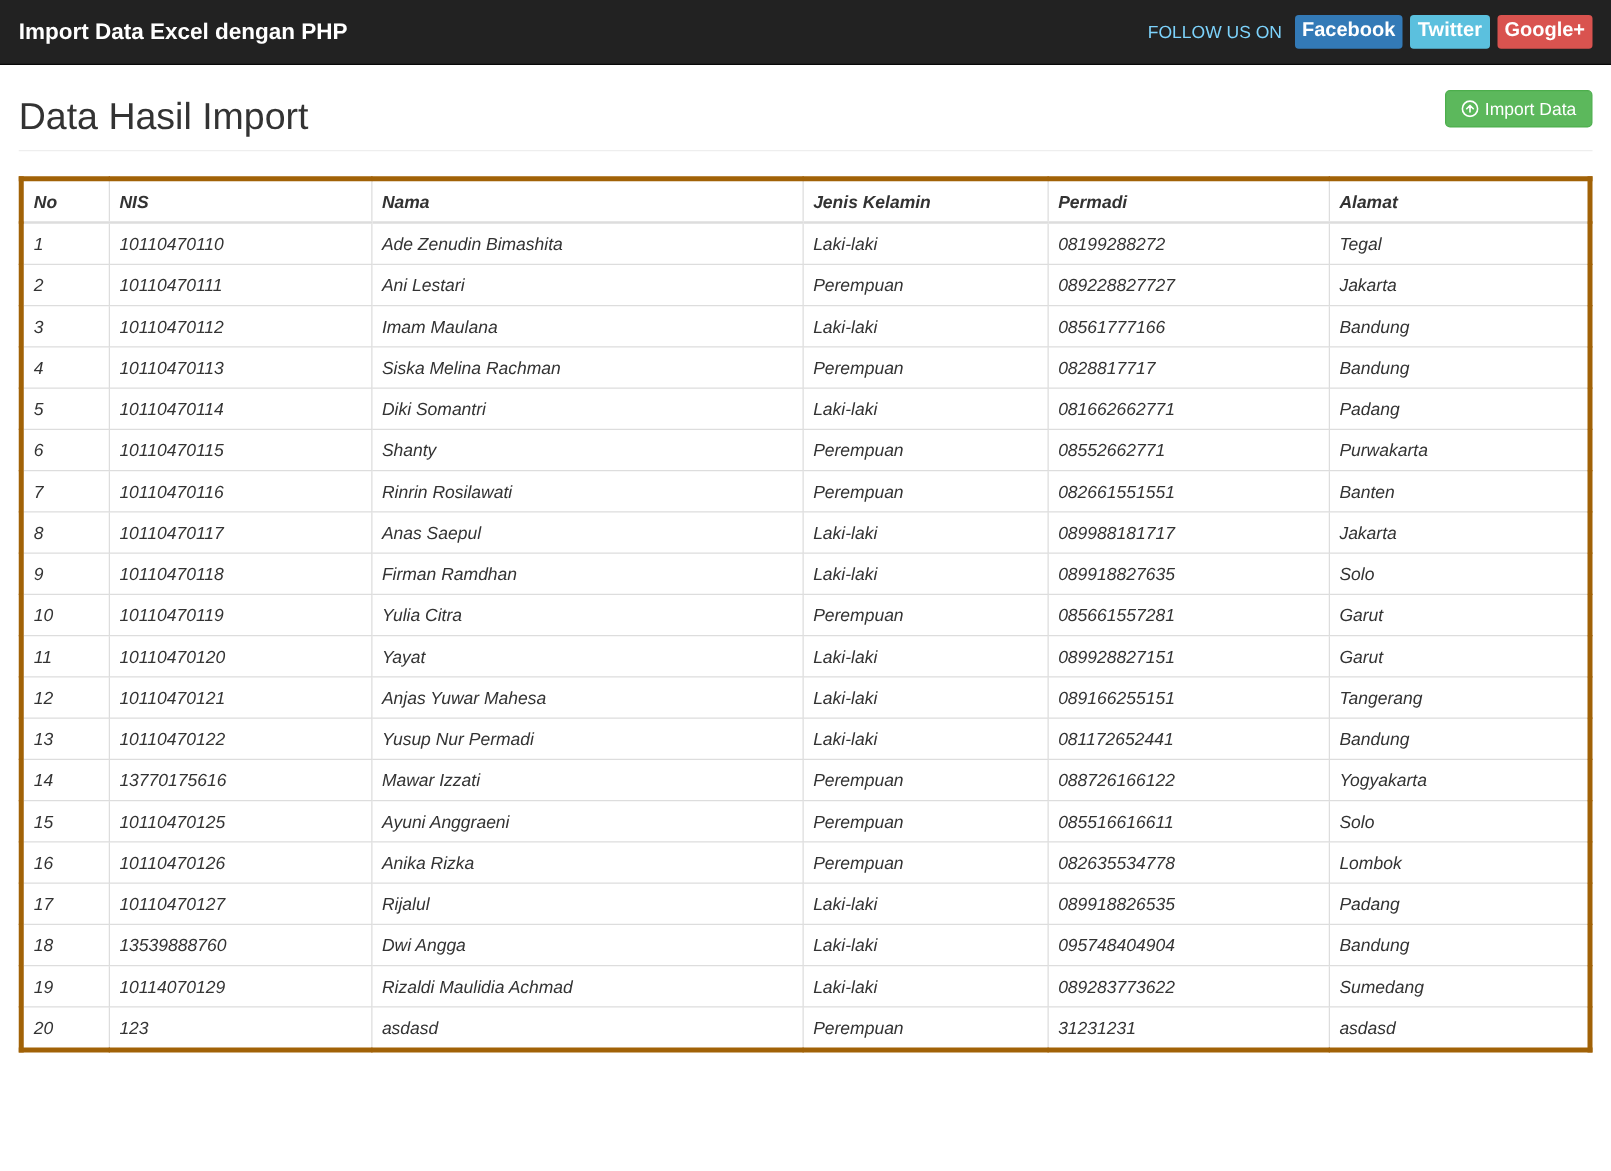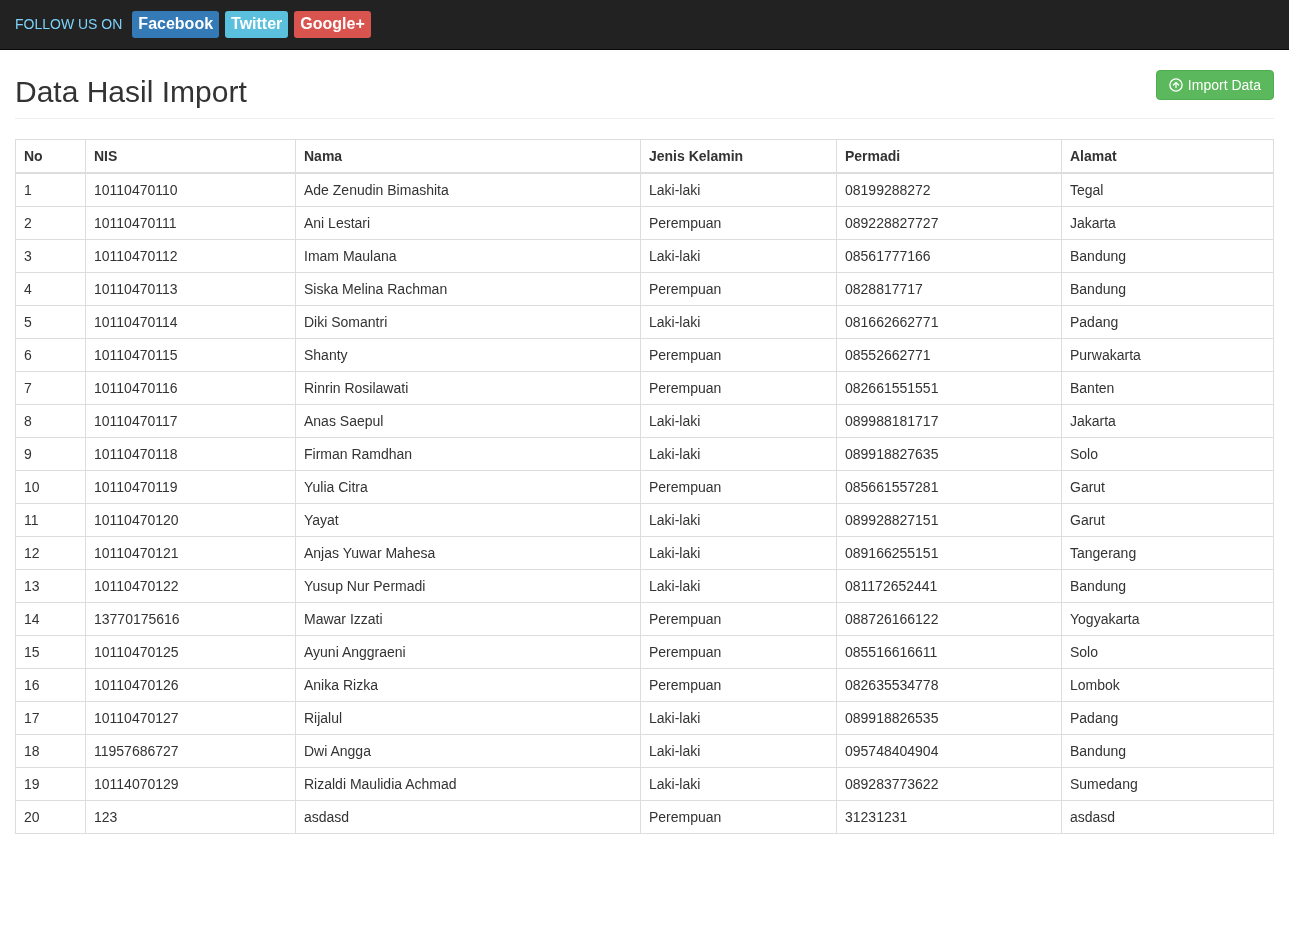--- a/index.html
+++ b/index.html
@@ -80,21 +80,22 @@
     }
     .upload-icon {
       display: inline-block;
       width: 14px;
       height: 14px;
     }
     
     .table {
       width: 100%;
       border-collapse: collapse;
-      border: 1px solid #a16207;
+      border: 4px solid #a16207;
+      font-style: italic;
     }
     .table th, .table td {
       padding: 8px;
       text-align: left;
       border: 1px solid #ddd;
       vertical-align: top;
     }
     .table th {
       font-weight: bold;
       border-bottom: 2px solid #ddd;
@@ -102,20 +103,21 @@
     .col-no { width: 70px; }
     .col-nis { width: 210px; }
     .col-nama { width: 345px; }
     .col-jk { width: 196px; }
     .col-tel { width: 225px; }
   </style>
 </head>
 <body>
 
 <nav class="navbar">
+  <a class="navbar-brand">Import Data Excel dengan PHP</a>
   <div class="navbar-right">
     <span class="navbar-text">FOLLOW US ON</span>
     <span class="label label-primary">Facebook</span>
     <span class="label label-info">Twitter</span>
     <span class="label label-danger">Google+</span>
   </div>
 </nav>
 
 <div class="container">
   <div class="page-header">
@@ -274,21 +276,21 @@
         <tr>
           <td>17</td>
           <td>10110470127</td>
           <td>Rijalul</td>
           <td>Laki-laki</td>
           <td>089918826535</td>
           <td>Padang</td>
         </tr>
         <tr>
           <td>18</td>
-          <td>11957686727</td>
+          <td>13539888760</td>
           <td>Dwi Angga</td>
           <td>Laki-laki</td>
           <td>095748404904</td>
           <td>Bandung</td>
         </tr>
         <tr>
           <td>19</td>
           <td>10114070129</td>
           <td>Rizaldi Maulidia Achmad</td>
           <td>Laki-laki</td>

